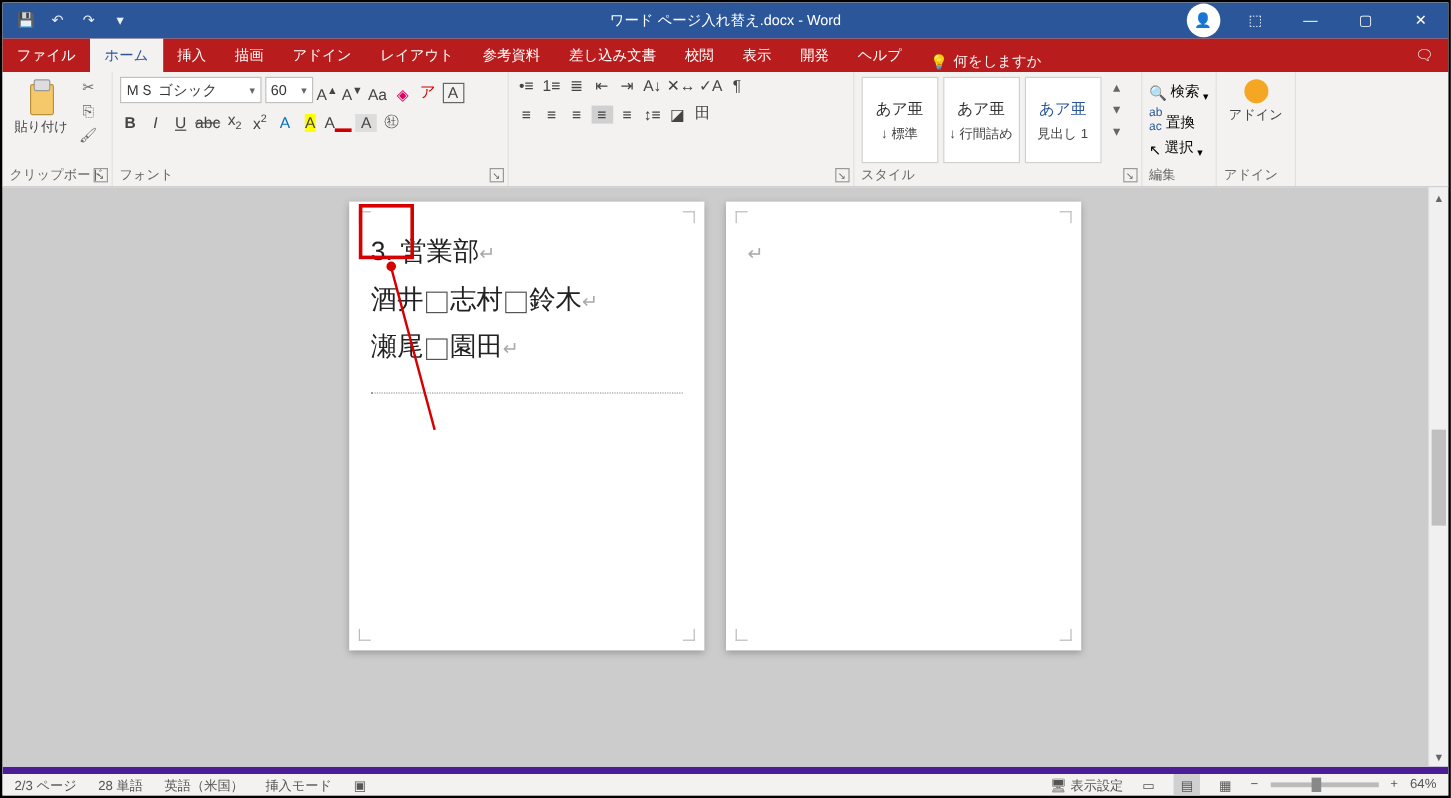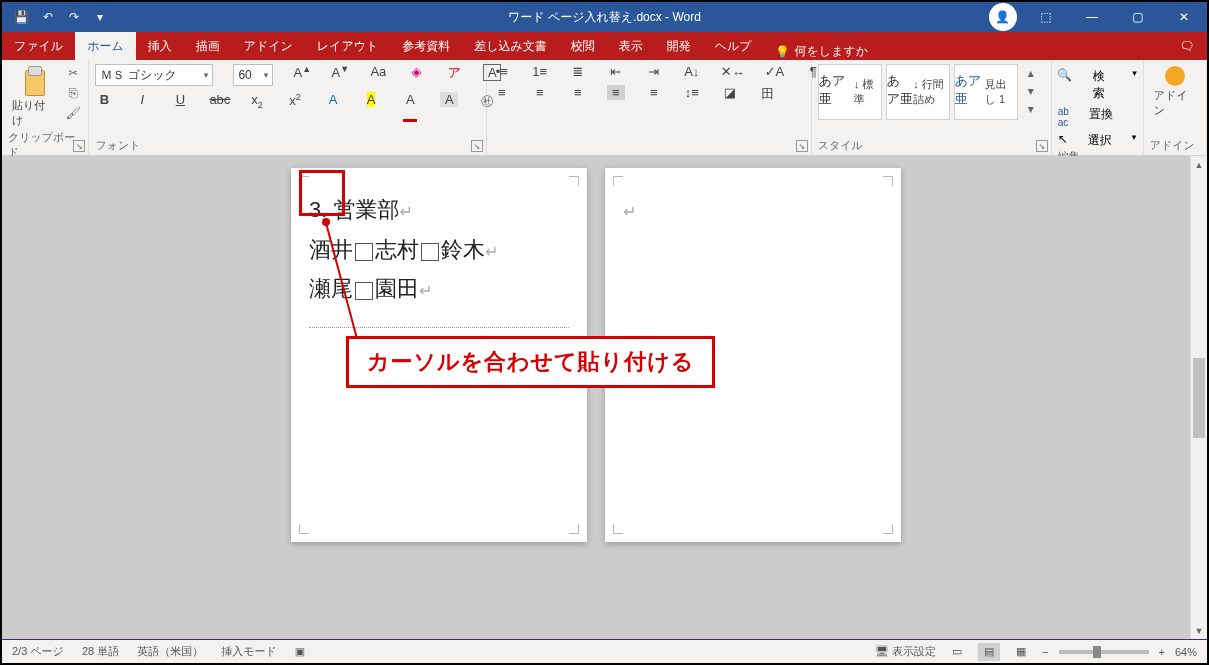--- a/index.html
+++ b/index.html
@@ -20,46 +20,46 @@
 .group{display:flex;flex-direction:column;border-right:1px solid #e0e0e0;padding:4px 6px 0;position:relative}
 .group-body{flex:1;display:flex;gap:4px;align-items:flex-start}
 .group-label{font-size:11px;color:#666;text-align:left;padding-bottom:2px}
 .dlg-launch{position:absolute;right:3px;bottom:3px;width:12px;height:12px;border:1px solid #999;display:flex;align-items:center;justify-content:center;font-size:8px;color:#666}
 .vstack{display:flex;flex-direction:column;gap:2px}
 .btn-big{display:flex;flex-direction:column;align-items:center;justify-content:center;gap:2px;padding:2px 4px;font-size:11px;color:#444}
 .paste-ico{width:26px;height:30px;position:relative}
 .paste-ico::before{content:"";position:absolute;left:4px;top:4px;width:18px;height:24px;background:#f5c869;border:1px solid #b8923e;border-radius:2px}
 .paste-ico::after{content:"";position:absolute;left:7px;top:0;width:12px;height:8px;background:#ddd;border:1px solid #999;border-radius:2px}
 .sm{width:18px;height:18px;display:flex;align-items:center;justify-content:center;color:#666;font-size:12px}
-.row{display:flex;gap:20px;align-items:flex-start}
+.row{display:flex;gap:3px;align-items:flex-end}
 .combo{background:#fff;border:1px solid #c0c0c0;height:22px;display:flex;align-items:center;padding:0 4px;font-size:12px;color:#333}
 .combo .arr{margin-left:auto;font-size:9px;color:#666}
 .rb{color:#444;font-size:13px;min-width:18px;text-align:center}
 .rb.u{text-decoration:underline}
 .rb.s{text-decoration:line-through}
 .rb sub,.rb sup{font-size:9px}
 .color-bar{display:inline-block;width:14px;height:3px;vertical-align:bottom}
-.style-box{border:1px solid #d0d0d0;background:#fff;width:64px;height:56px;display:flex;align-items:center;justify-content:center;font-size:11px;color:#444}
+.style-box{border:1px solid #d0d0d0;background:#fff;width:64px;height:72px;display:flex;flex-direction:column;align-items:center;justify-content:center;font-size:11px;color:#444}
 .style-box .prev{font-size:13px;color:#333;margin-bottom:4px}
 .canvas{flex:1;background:#cccccc;overflow:auto;display:flex;justify-content:center;gap:18px;padding:12px 0;position:relative}
 .page{width:296px;height:374px;background:#fff;box-shadow:0 2px 6px rgba(0,0,0,.25);position:relative;padding:22px 18px}
 .page .corner{position:absolute;width:10px;height:10px}
 .page .corner.tl{top:8px;left:8px;border-top:1px solid #bbb;border-left:1px solid #bbb}
 .page .corner.tr{top:8px;right:8px;border-top:1px solid #bbb;border-right:1px solid #bbb}
 .page .corner.bl{bottom:8px;left:8px;border-bottom:1px solid #bbb;border-left:1px solid #bbb}
 .page .corner.br{bottom:8px;right:8px;border-bottom:1px solid #bbb;border-right:1px solid #bbb}
 .doc-line{font-size:22px;color:#222;line-height:1.8;font-family:"MS Gothic","MS Mincho",serif}
 .ret{color:#aaa;font-size:16px}
 .sq{display:inline-block;width:18px;height:18px;border:1px solid #555;vertical-align:middle;margin:0 2px;background:#fff}
 .dots{border-top:1px dotted #999;margin-top:18px}
 .callout{position:absolute;border:3px solid #d60000;background:#fff;padding:8px 18px;font-size:22px;font-weight:700;color:#d60000;letter-spacing:1px}
 .anno-box{position:absolute;border:3px solid #d60000}
 .anno-line{position:absolute;background:#d60000;height:2px;transform-origin:left center}
 .anno-dot{position:absolute;width:8px;height:8px;background:#d60000;border-radius:50%}
-.statusbar{height:24px;background:#f3f2f1;border-top:1px solid #4c1d95;display:flex;align-items:center;padding:0 10px;font-size:11px;color:#555;gap:18px}
+.statusbar{height:24px;background:#f3f2f1;border-top:6px solid #4c1d95;display:flex;align-items:center;padding:0 10px;font-size:11px;color:#555;gap:18px}
 .statusbar .right{margin-left:auto;display:flex;align-items:center;gap:10px}
 .view-btn{width:22px;height:18px;display:flex;align-items:center;justify-content:center;border:1px solid transparent}
 .view-btn.active{background:#d0d0d0}
 .slider{width:90px;height:4px;background:#bbb;position:relative}
 .slider::after{content:"";position:absolute;width:8px;height:12px;background:#888;top:-4px;left:34px}
 .scrollbar-v{width:17px;background:#f0f0f0;display:flex;flex-direction:column;border-left:1px solid #ddd}
 .scrollbar-v .sbtn{height:17px;display:flex;align-items:center;justify-content:center;font-size:9px;color:#666}
 .scrollbar-v .thumb{flex:0 0 80px;background:#c0c0c0;margin:2px}
 .scrollbar-v .track{flex:1}
 .canvas-wrap{flex:1;display:flex;overflow:hidden}
@@ -262,21 +262,20 @@
     <div class="corner tl"></div>
     <div class="corner tr"></div>
     <div class="corner bl"></div>
     <div class="corner br"></div>
     <div class="doc-line"><span class="ret">↵</span></div>
   </div>
 
   <div class="anno-box" style="left:297px;top:14px;width:46px;height:46px"></div>
   <div class="anno-dot" style="left:320px;top:62px"></div>
   <div class="anno-line" style="left:324px;top:66px;width:140px;transform:rotate(75deg)"></div>
-  <div class="callout" style="left:344px;top:180px">カーソルを合わせて貼り付ける</div>
 </div>
 <div class="scrollbar-v">
   <div class="sbtn">▲</div>
   <div class="track"></div>
   <div class="thumb"></div>
   <div class="track"></div>
   <div class="sbtn">▼</div>
 </div>
 </div>
 

